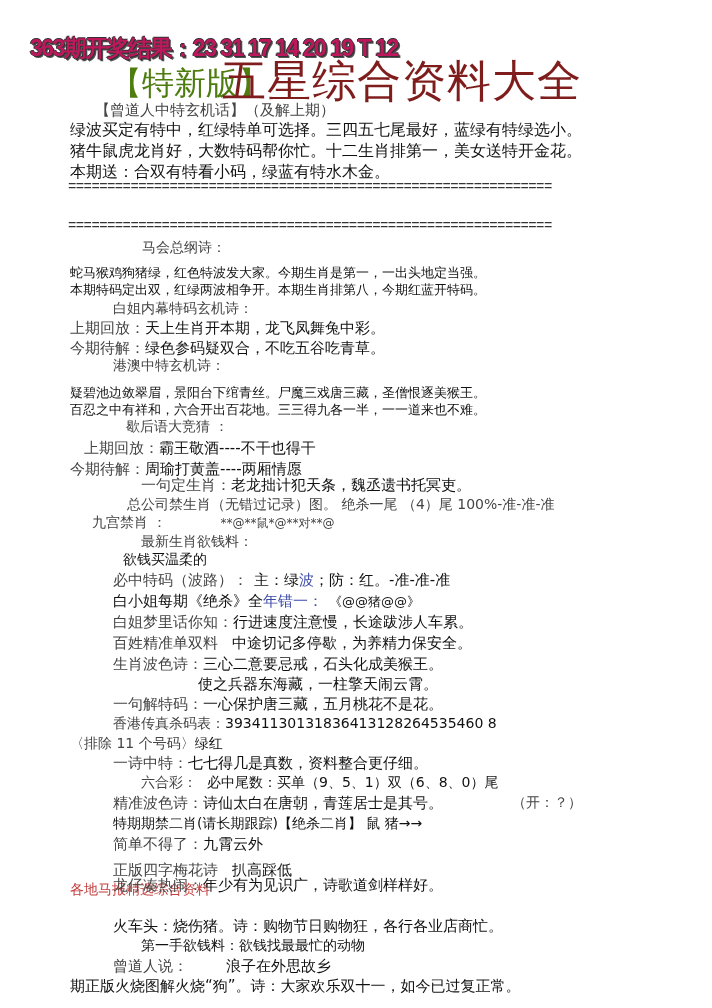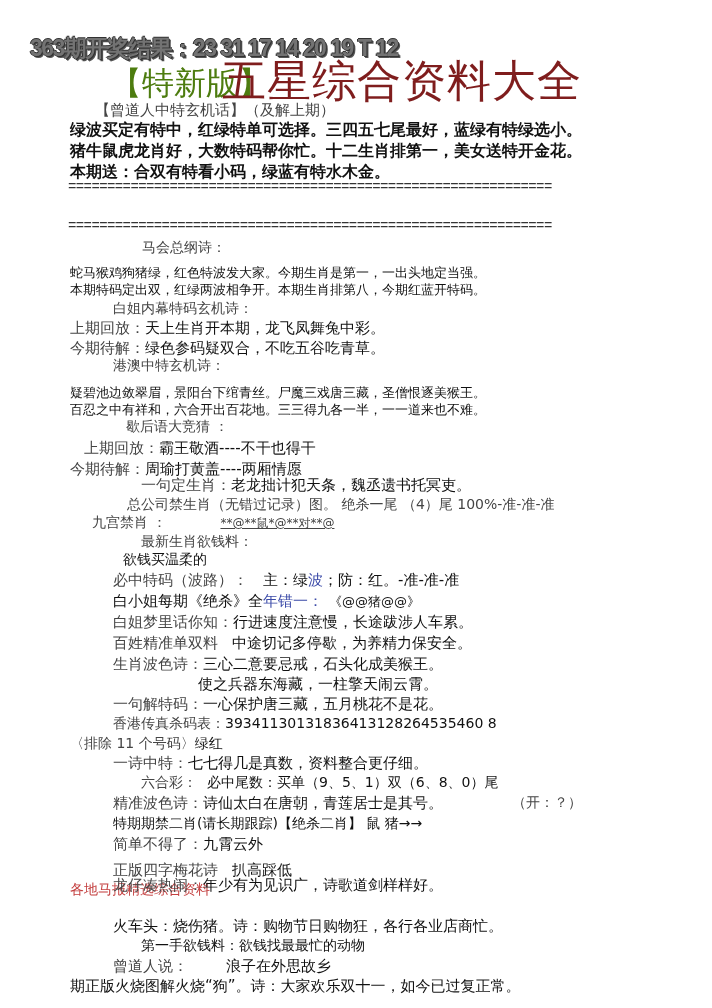--- a/index.html
+++ b/index.html
@@ -1,24 +1,24 @@
 <!DOCTYPE html>
 <html><head>
 <meta charset="utf-8">
 <style>
   html, body { margin:0; padding:0; background:#ffffff; }
   body { width:712px; height:1008px; position:relative; overflow:hidden;
          font-family:"DejaVu Sans", "Liberation Sans", sans-serif; color:#111; }
   .abs { position:absolute; white-space:nowrap; }
   .result { left:30px; top:33px; font-family:"Liberation Sans", sans-serif; font-weight:bold;
-            font-size:23px; color:#737373; letter-spacing:-1.5px;
+            font-size:23px; color:#be185d; letter-spacing:-1.5px;
             text-shadow: 1px 1px 0 #333, 2px 2px 0 #555, -1px 0 0 #333, 0 -1px 0 #333; z-index:5; }
   .edition { left:110px; top:62px; font-family:"DejaVu Serif", serif; font-size:32px; color:#4d7c0f; }
   .main-title { left:222px; top:52px; font-family:"DejaVu Serif", serif; font-size:44px; color:#7f1d1d; letter-spacing:1px; }
-  .t16 { font-size:16px;font-weight:bold; }
+  .t16 { font-size:16px; }
   .t15 { font-size:15px; }
   .t14 { font-size:14px; }
   .t13 { font-size:13px; }
   .t12 { font-size:12px; }
   .divider { left:68px; font-family:"Liberation Mono", monospace; font-size:14px; color:#333; letter-spacing:-0.6px; }
   .red { color:#c44040; }
   .blue { color:#3b4aa8; }
   .grey { color:#444; }
 </style>
 </head>
@@ -58,27 +58,27 @@
 </div>
 <div class="abs t15" style="left:70px;top:460px;">
   <span class="grey">今期待解：</span><span>周瑜打黄盖----两厢情愿</span>
 </div>
 
 <div class="abs t15" style="left:141px;top:476px;">
   <span class="grey">一句定生肖：</span><span>老龙拙计犯天条，魏丞遗书托冥吏。</span>
 </div>
 <div class="abs t14 grey" style="left:127px;top:496px;">总公司禁生肖（无错过记录）图。 绝杀一尾 （4）尾 100%-准-准-准</div>
 <div class="abs t14" style="left:92px;top:514px;">
-  <span class="grey">九宫禁肖 ：</span><span class="t12 grey" style="margin-left:54px;text-decoration:underline;">**@**鼠*@**对**@</span>
+  <span class="grey">九宫禁肖 ：</span><span class="t12 grey" style="margin-left:54px;">**@**鼠*@**对**@</span>
 </div>
 <div class="abs t14 grey" style="left:141px;top:533px;">最新生肖欲钱料：</div>
 <div class="abs t14" style="left:123px;top:551px;">欲钱买温柔的</div>
 
 <div class="abs t15" style="left:113px;top:571px;">
-  <span class="grey">必中特码（波路）：</span><span style="margin-left:15px;">主：绿</span><span class="blue">波</span><span>；防：红。-准-准-准</span>
+  <span class="grey">必中特码（波路）：</span><span style="margin-left:6px;">主：绿</span><span class="blue">波</span><span>；防：红。-准-准-准</span>
 </div>
 <div class="abs t15" style="left:113px;top:592px;">
   <span>白小姐每期《绝杀》全</span><span class="blue">年错一：</span><span class="t13" style="margin-left:6px;">《@@猪@@》</span>
 </div>
 <div class="abs t15" style="left:113px;top:613px;">
   <span class="grey">白姐梦里话你知：</span><span>行进速度注意慢，长途跋涉人车累。</span>
 </div>
 <div class="abs t15" style="left:113px;top:634px;">
   <span class="grey">百姓精准单双料</span><span style="margin-left:14px;">中途切记多停歇，为养精力保安全。</span>
 </div>

